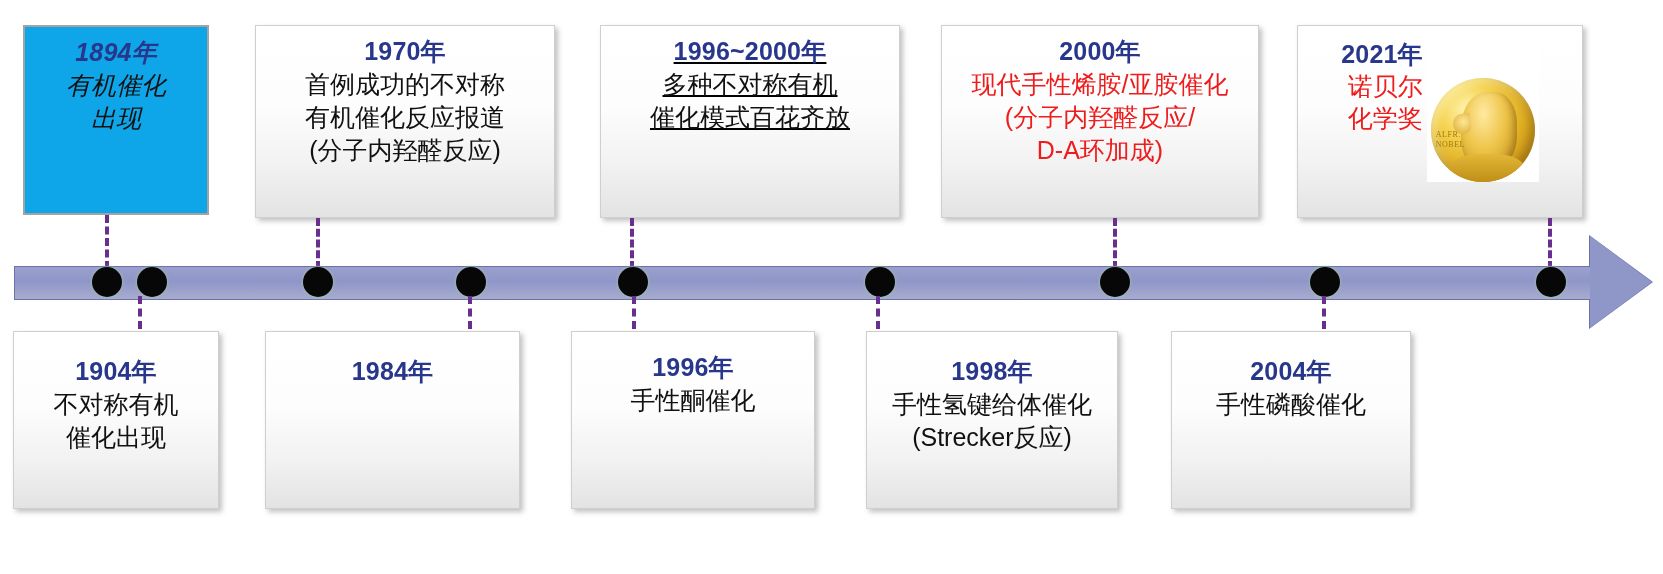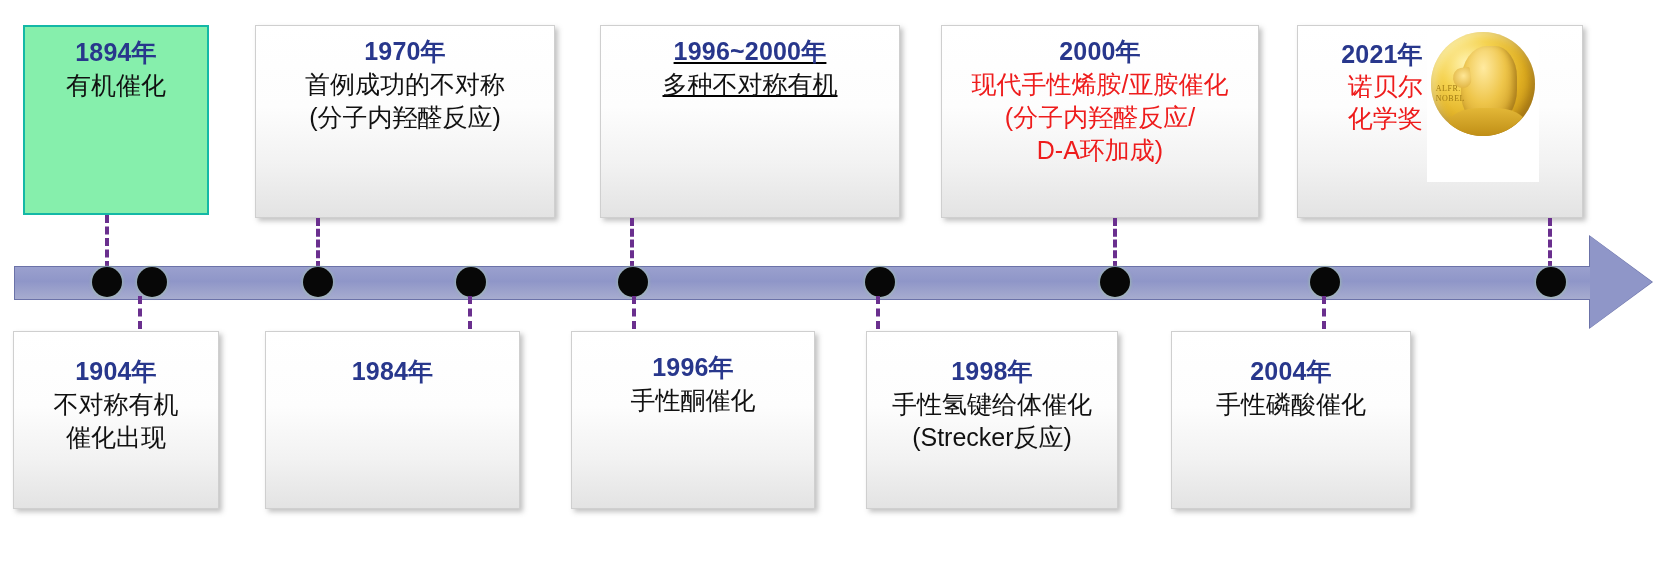--- a/index.html
+++ b/index.html
@@ -58,23 +58,24 @@
   .card{
     position:absolute;
     box-sizing:border-box;
     background:linear-gradient(to bottom,#ffffff 0%,#fdfdfd 42%,#f2f2f2 72%,#e3e3e3 100%);
     border:1px solid #cfcfcf;
     box-shadow:3px 3px 5px rgba(120,120,120,.45);
     text-align:center;
     padding-top:8px;
   }
   .card.plain{
-    background:#86efac;
-    border:2px solid #14b8a6;
+    background:#0ea5e9;
+    border:2px solid #a3a3a3;
     box-shadow:none;
+    font-style:italic;
   }
   .card .year{
     display:block;
     color:#28378c;
     font-weight:bold;
     font-size:25px;
     line-height:34px;
     letter-spacing:.2px;
   }
   .card .lines{
@@ -95,21 +96,21 @@
     justify-content:center;
     gap:4px;
     padding:0 6px;
   }
   .nobel-text{ text-align:right; padding-top:6px; }
   .nobel-text .year{font-size:25px;line-height:32px;}
   .nobel-text .line{font-size:25px;line-height:32px;color:#ee1c1c;display:block;}
   .medal-wrap{
     width:112px;height:150px;
     background:#ffffff;
-    display:flex;align-items:flex-start;justify-content:center;
+    display:flex;align-items:flex-end;justify-content:center;
     flex:0 0 auto;
   }
   .medal{
     width:104px;height:104px;border-radius:50%;
     background:
       radial-gradient(circle at 34% 30%, #fff3b0 0%, #f5d24e 28%, #dfae21 58%, #c8941a 80%, #a87a14 100%);
     position:relative;
     overflow:hidden;
     box-shadow:inset -4px -5px 10px rgba(120,80,10,.5), inset 4px 4px 8px rgba(255,255,220,.55);
   }
@@ -150,35 +151,38 @@
 </style>
 </head>
 <body>
 
 <div id="stage">
 
   <div class="card plain" style="left:23px;top:25px;width:186px;height:190px;">
     <span class="year">1894年</span>
     <span class="lines">
       <span class="line">有机催化</span>
+      <span class="line">出现</span>
     </span>
   </div>
 
   <div class="card" style="left:255px;top:25px;width:300px;height:193px;">
     <span class="year">1970年</span>
     <span class="lines">
       <span class="line">首例成功的不对称</span>
+      <span class="line">有机催化反应报道</span>
       <span class="line">(分子内羟醛反应)</span>
     </span>
   </div>
 
   <div class="card" style="left:600px;top:25px;width:300px;height:193px;text-decoration:underline;">
     <span class="year">1996~2000年</span>
     <span class="lines">
       <span class="line">多种不对称有机</span>
+      <span class="line">催化模式百花齐放</span>
     </span>
   </div>
 
   <div class="card" style="left:941px;top:25px;width:318px;height:193px;">
     <span class="year">2000年</span>
     <span class="lines red">
       <span class="line">现代手性烯胺/亚胺催化</span>
       <span class="line">(分子内羟醛反应/</span>
       <span class="line">D-A环加成)</span>
     </span>

